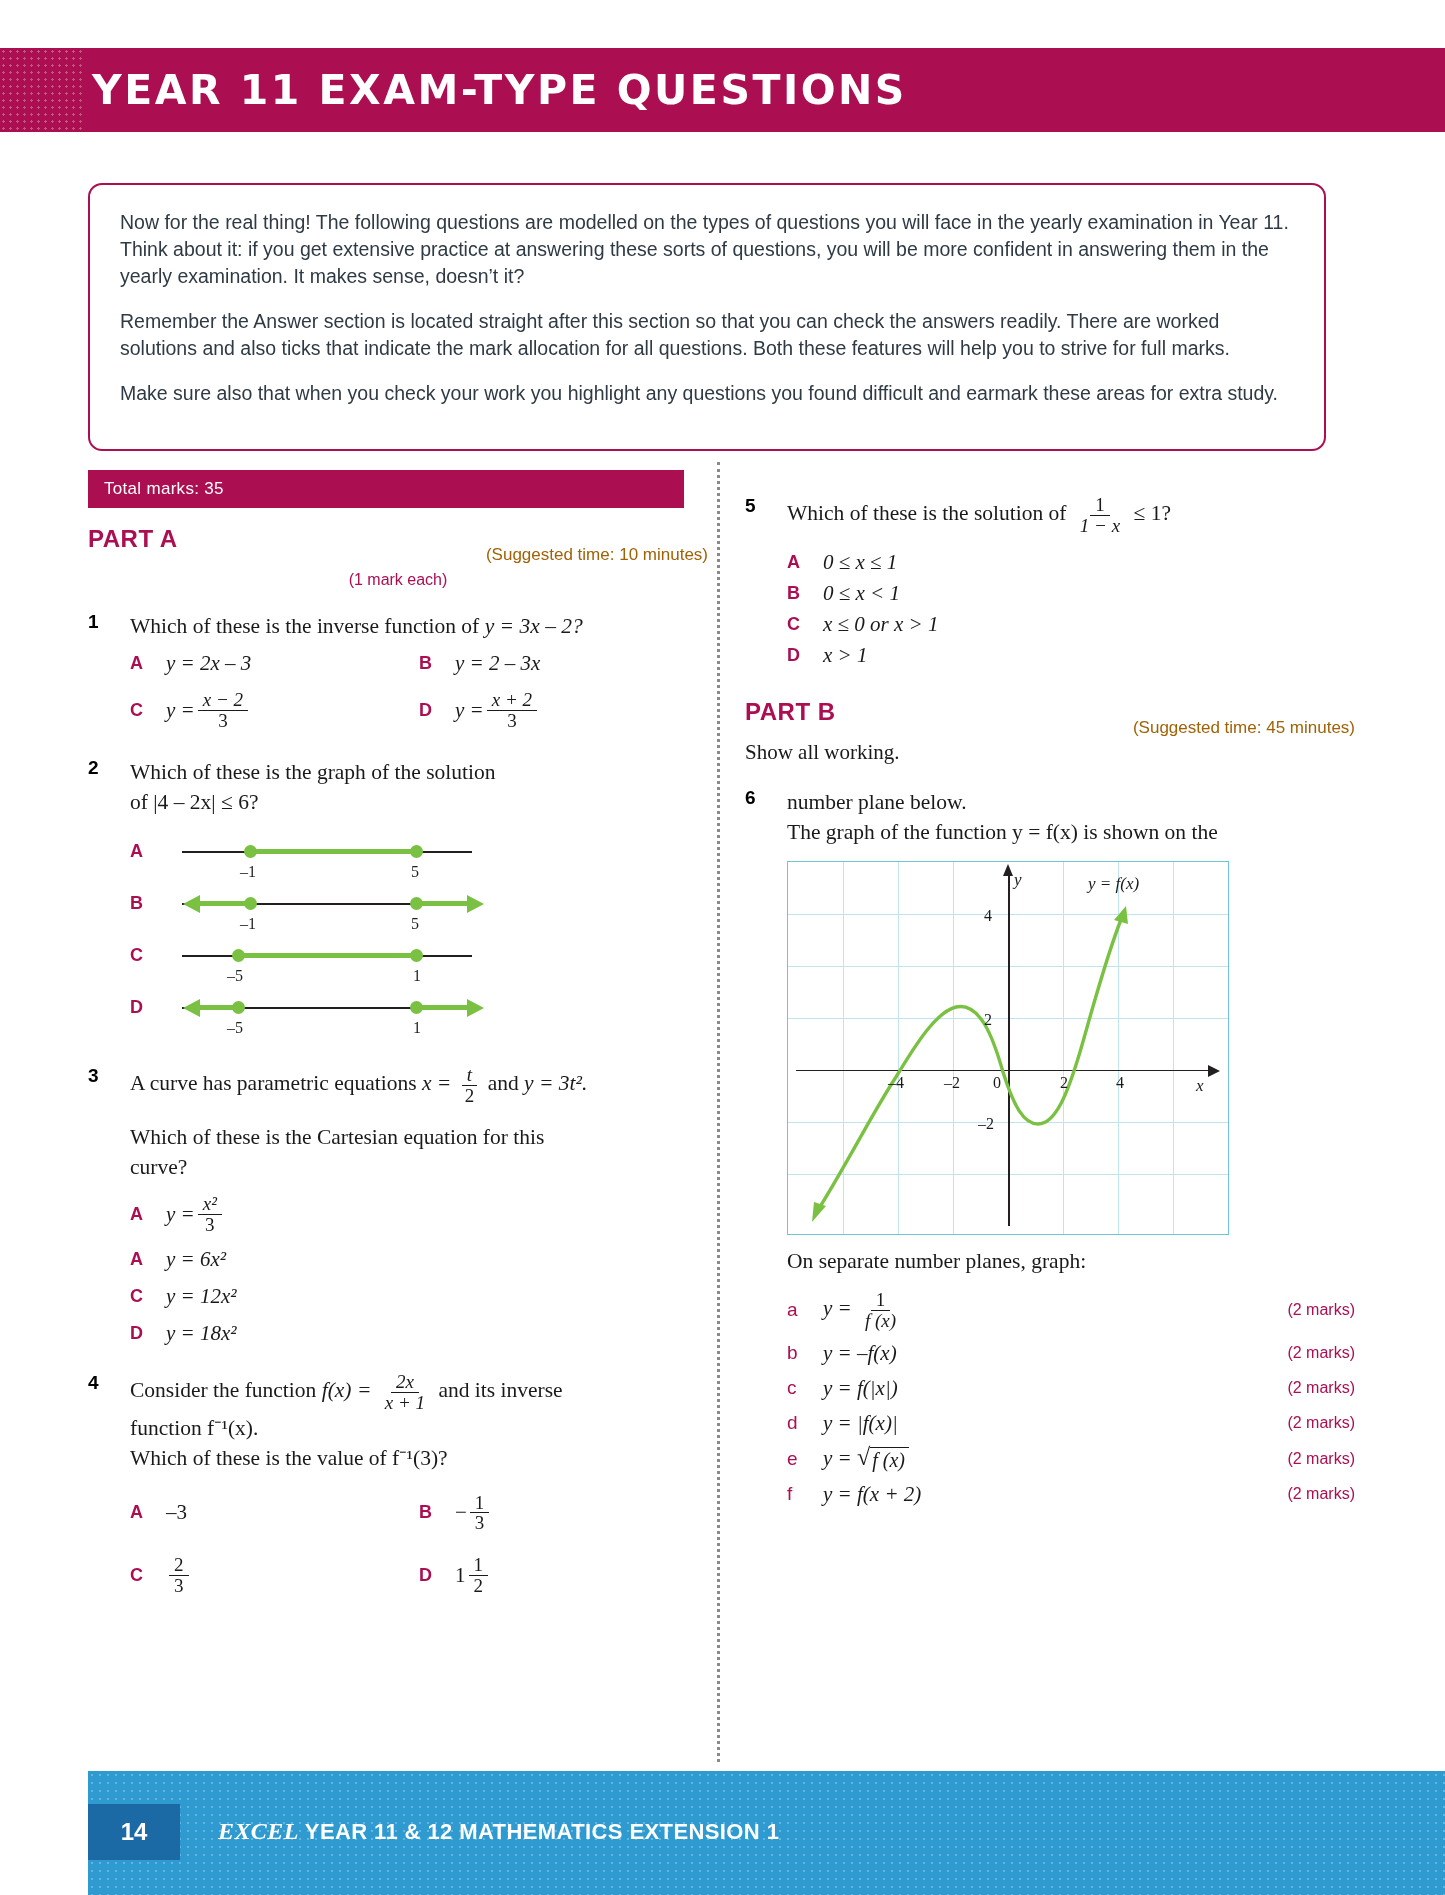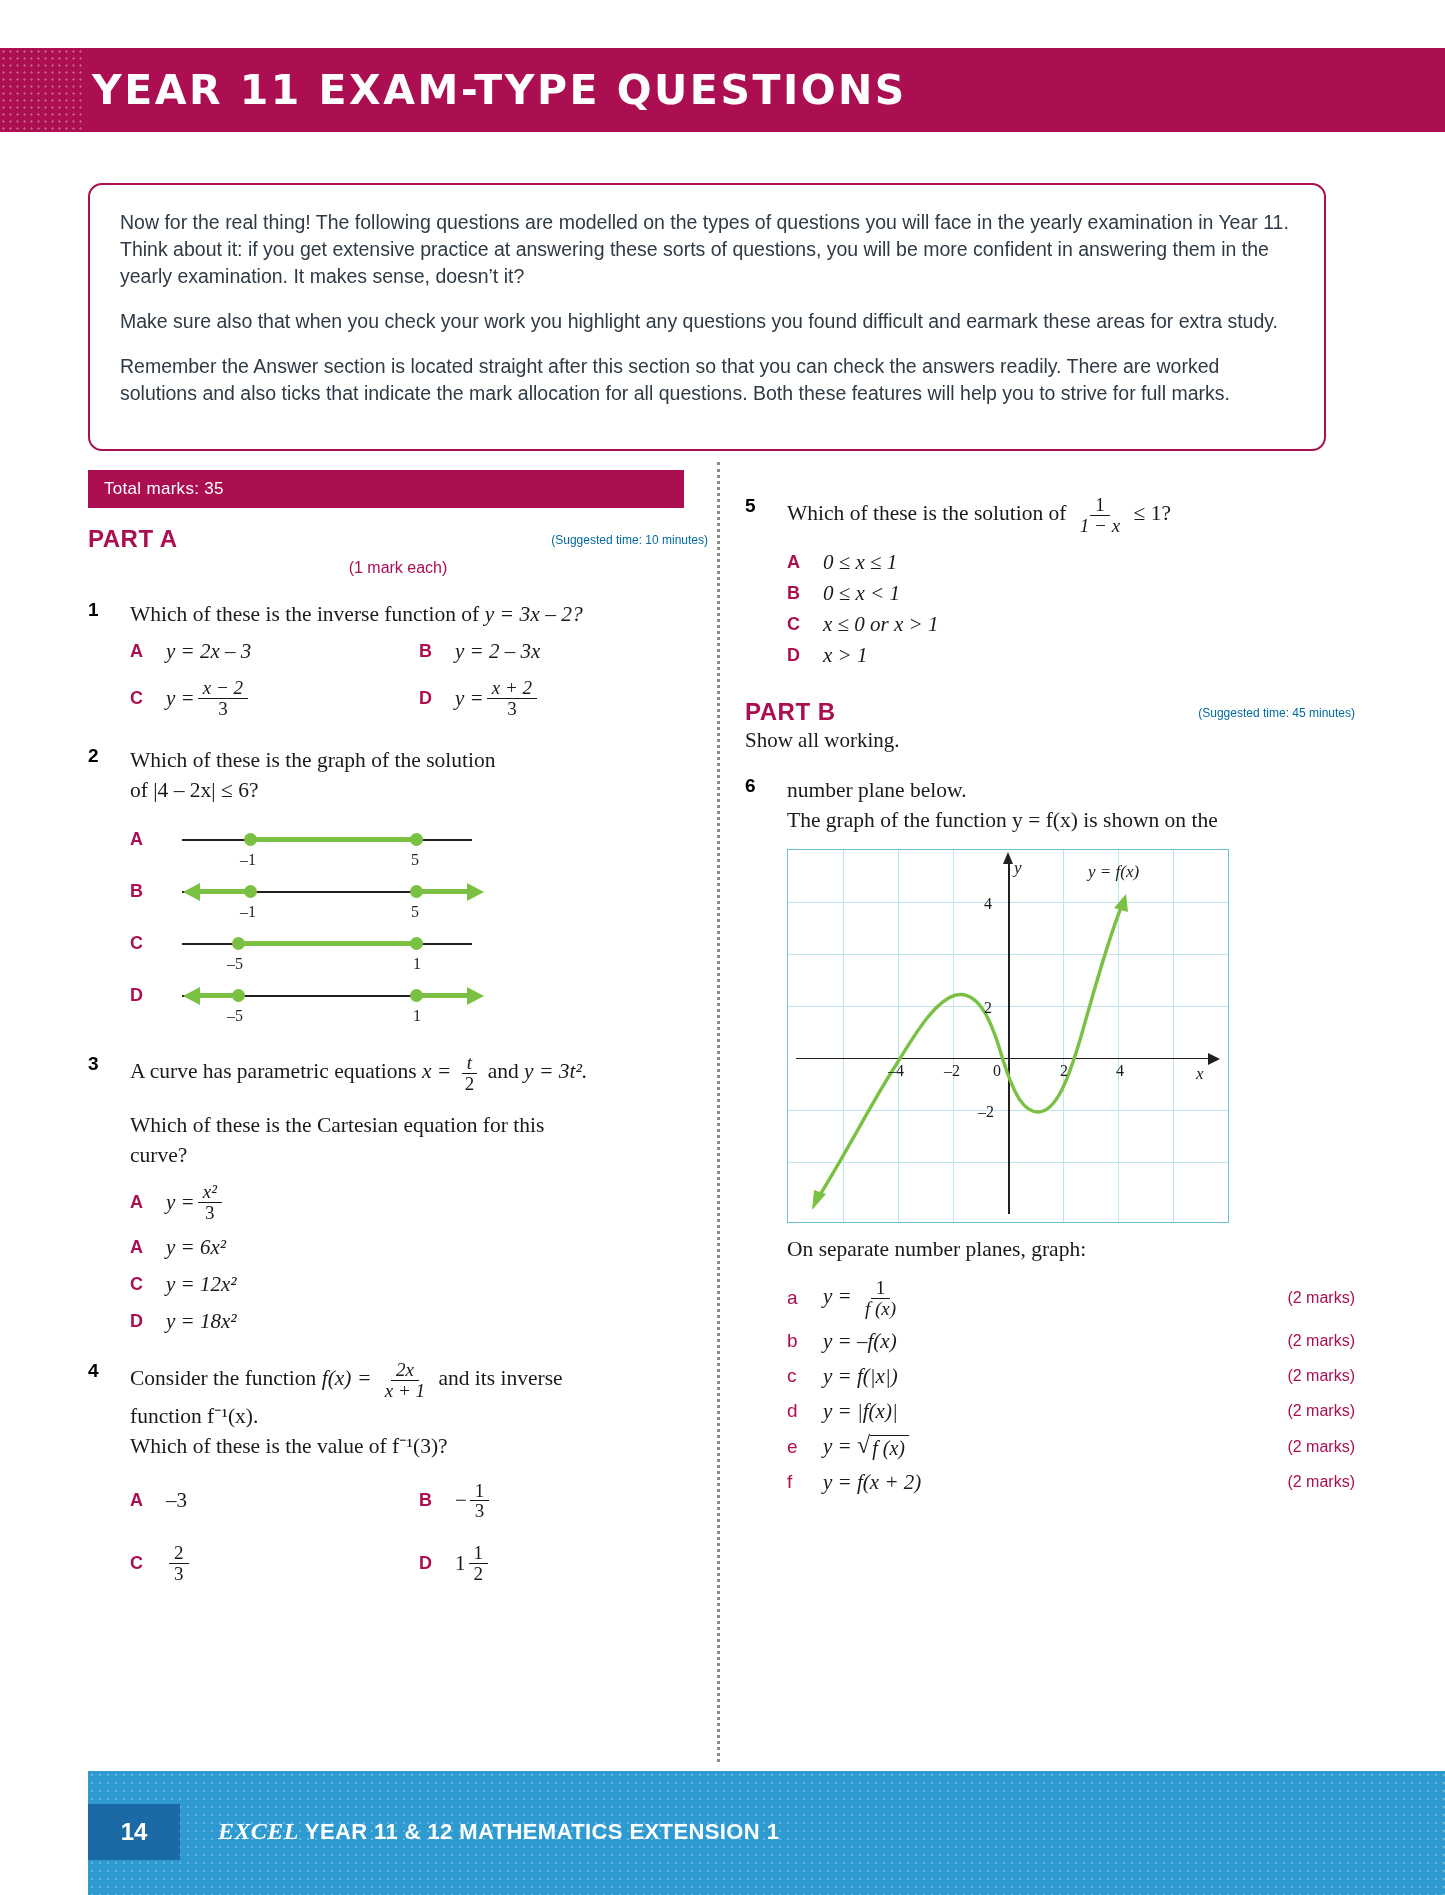--- a/index.html
+++ b/index.html
@@ -66,21 +66,21 @@
     border-left:3px dotted #8a8a8a;
   }
 
   .part-head{
     font-family:"Liberation Sans", sans-serif;
     font-weight:bold;font-size:24px;color:#ab0f52;letter-spacing:.5px;
     display:inline-block;
   }
   .sugg{
     font-family:"Liberation Sans", sans-serif;
-    font-size:12px;color:#0369a1;float:right;margin-top:8px;
+    font-size:17px;color:#a16207;float:right;margin-top:20px;
   }
   .mark-each{
     font-family:"Liberation Sans", sans-serif;
     font-size:16px;color:#ab0f52;text-align:center;margin-top:6px;
   }
   .showall{font-size:21px;margin-top:2px;}
 
   .q{position:relative;margin-top:22px;}
   .qnum{
     position:absolute;left:0;top:0;width:30px;
@@ -173,22 +173,22 @@
 
 <div class="page">
 
   <div class="banner-left"></div>
   <div class="banner-inner">
     <div class="banner-title">YEAR 11 EXAM-TYPE QUESTIONS</div>
   </div>
 
   <div class="intro-box">
     <p>Now for the real thing! The following questions are modelled on the types of questions you will face in the yearly examination in Year 11. Think about it: if you get extensive practice at answering these sorts of questions, you will be more confident in answering them in the yearly examination. It makes sense, doesn’t it?</p>
+    <p>Remember the Answer section is located straight after this section so that you can check the answers readily. There are worked solutions and also ticks that indicate the mark allocation for all questions. Both these features will help you to strive for full marks.</p>
     <p>Make sure also that when you check your work you highlight any questions you found difficult and earmark these areas for extra study.</p>
-    <p>Remember the Answer section is located straight after this section so that you can check the answers readily. There are worked solutions and also ticks that indicate the mark allocation for all questions. Both these features will help you to strive for full marks.</p>
   </div>
 
   <div class="totalbar">
     <span>Total marks: 35</span>
   </div>
 
   <div class="divider"></div>
 
   <div class="col-left">
 

